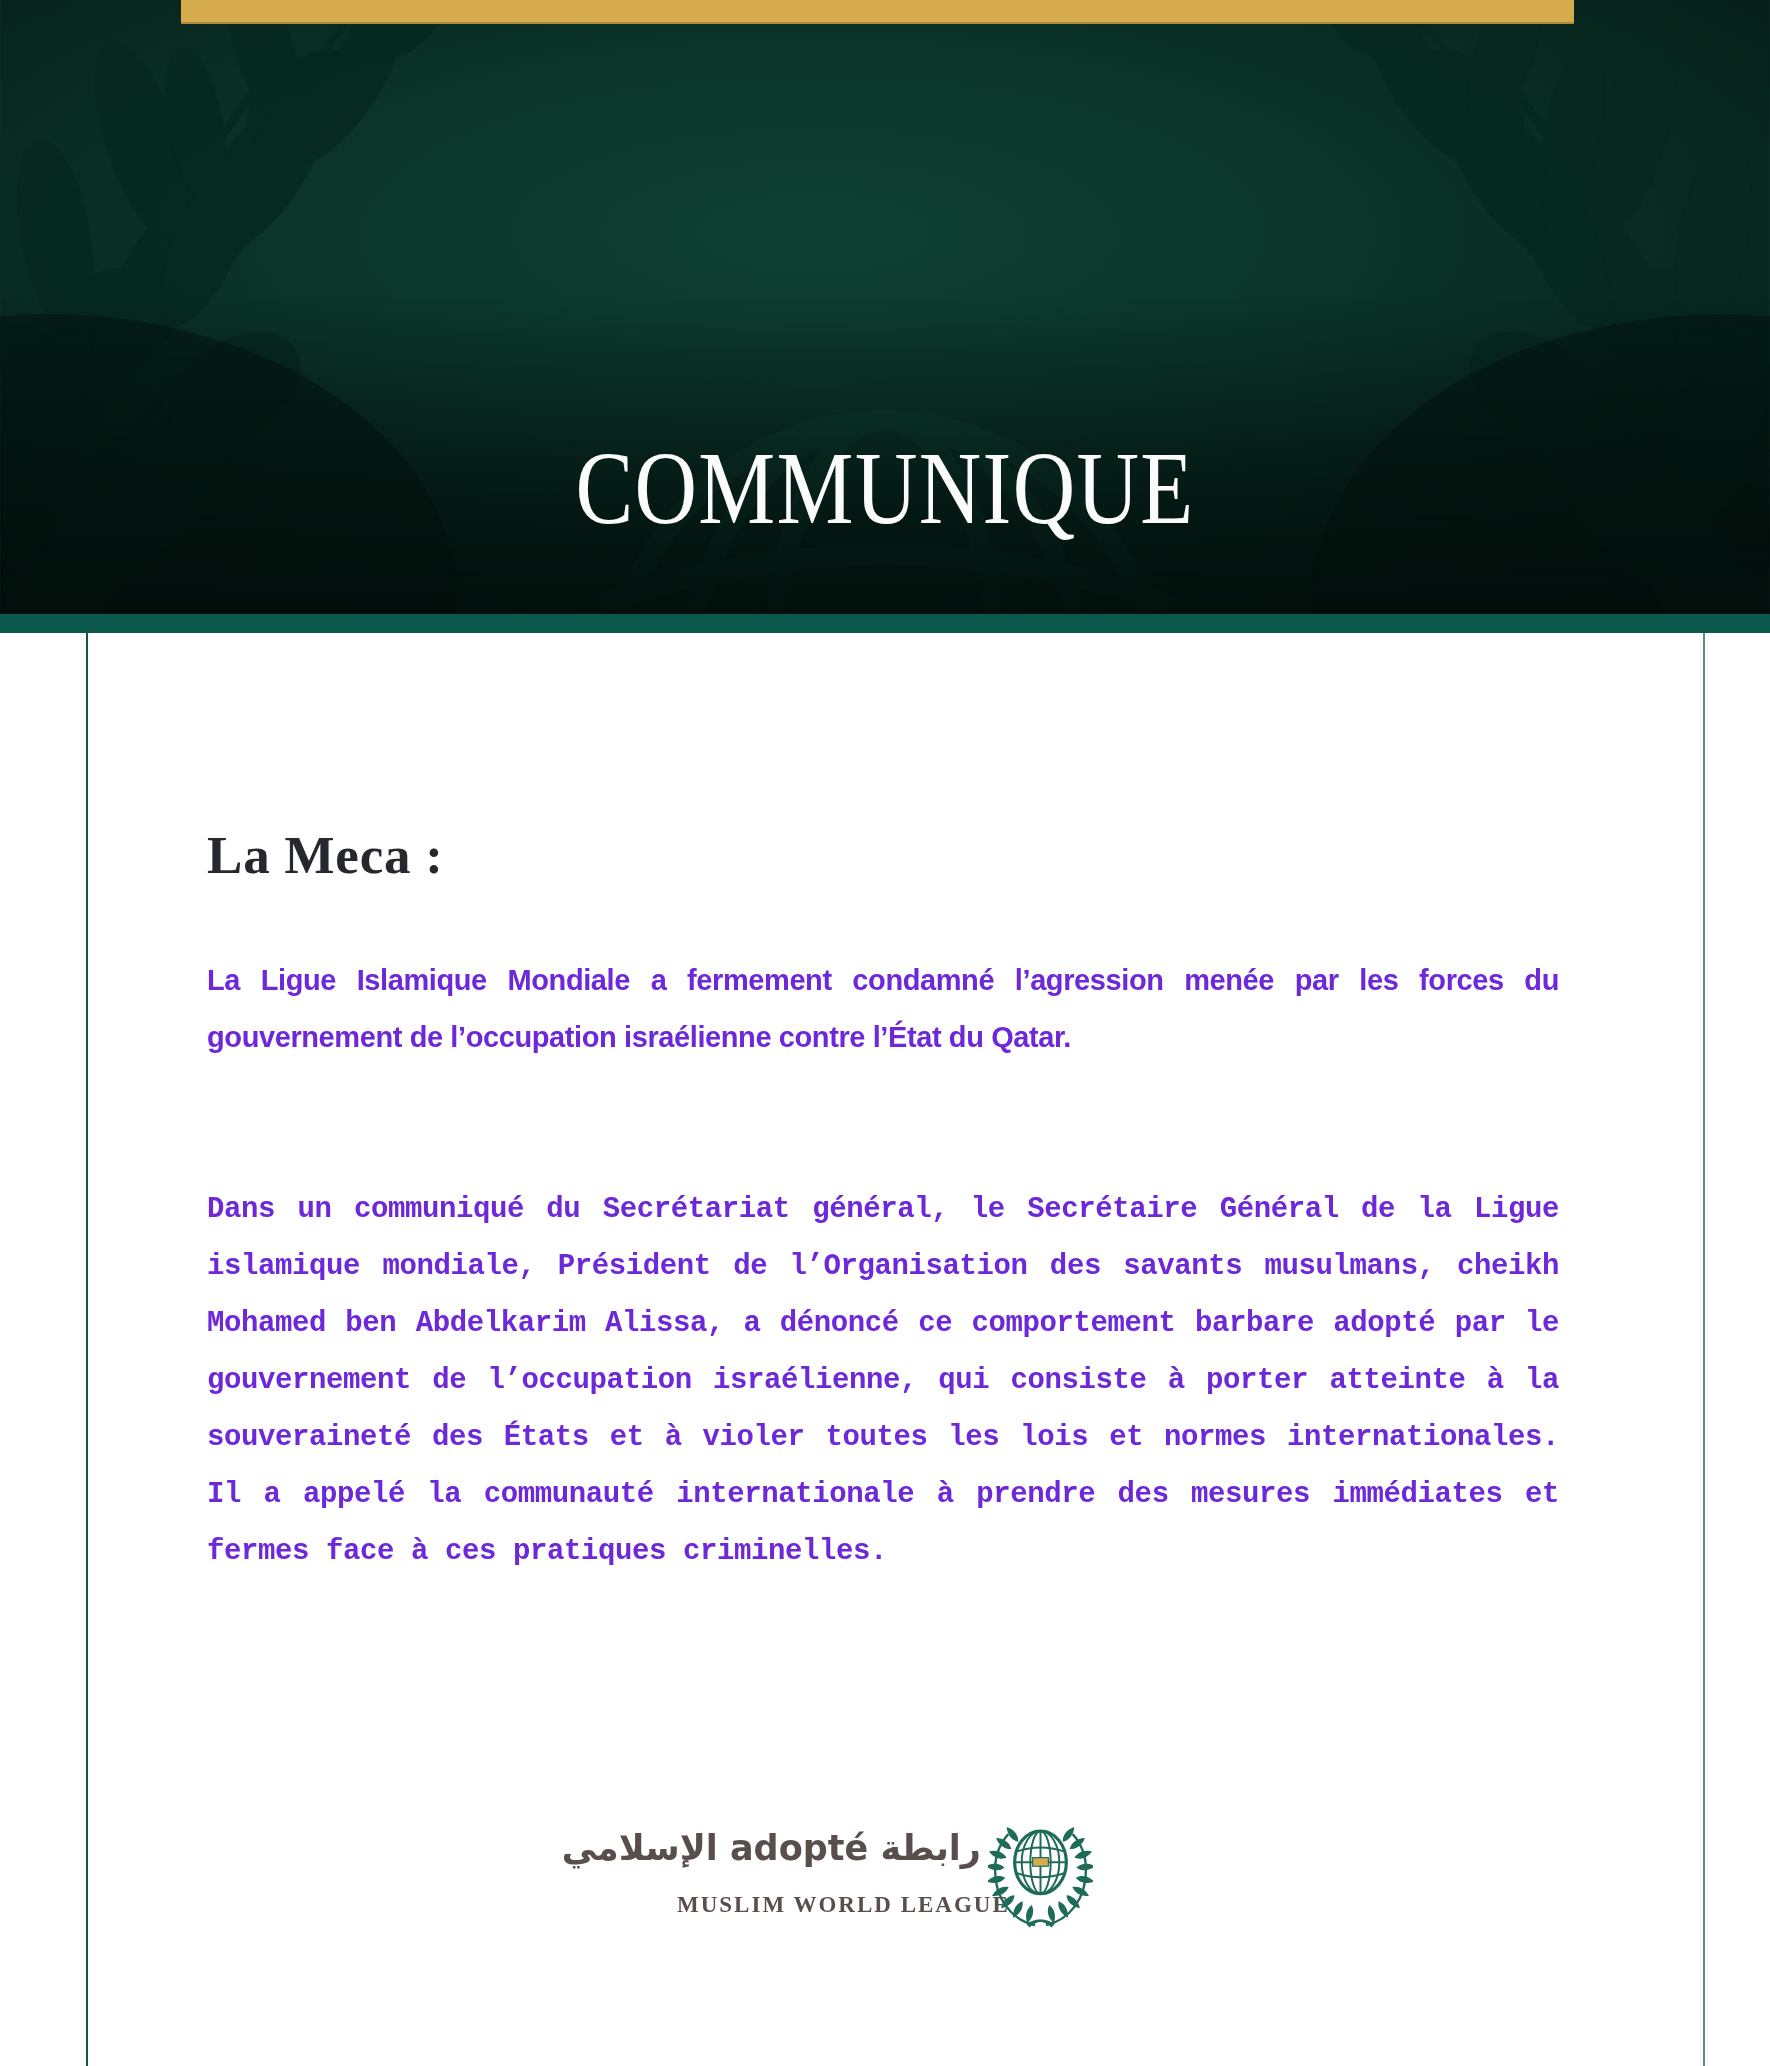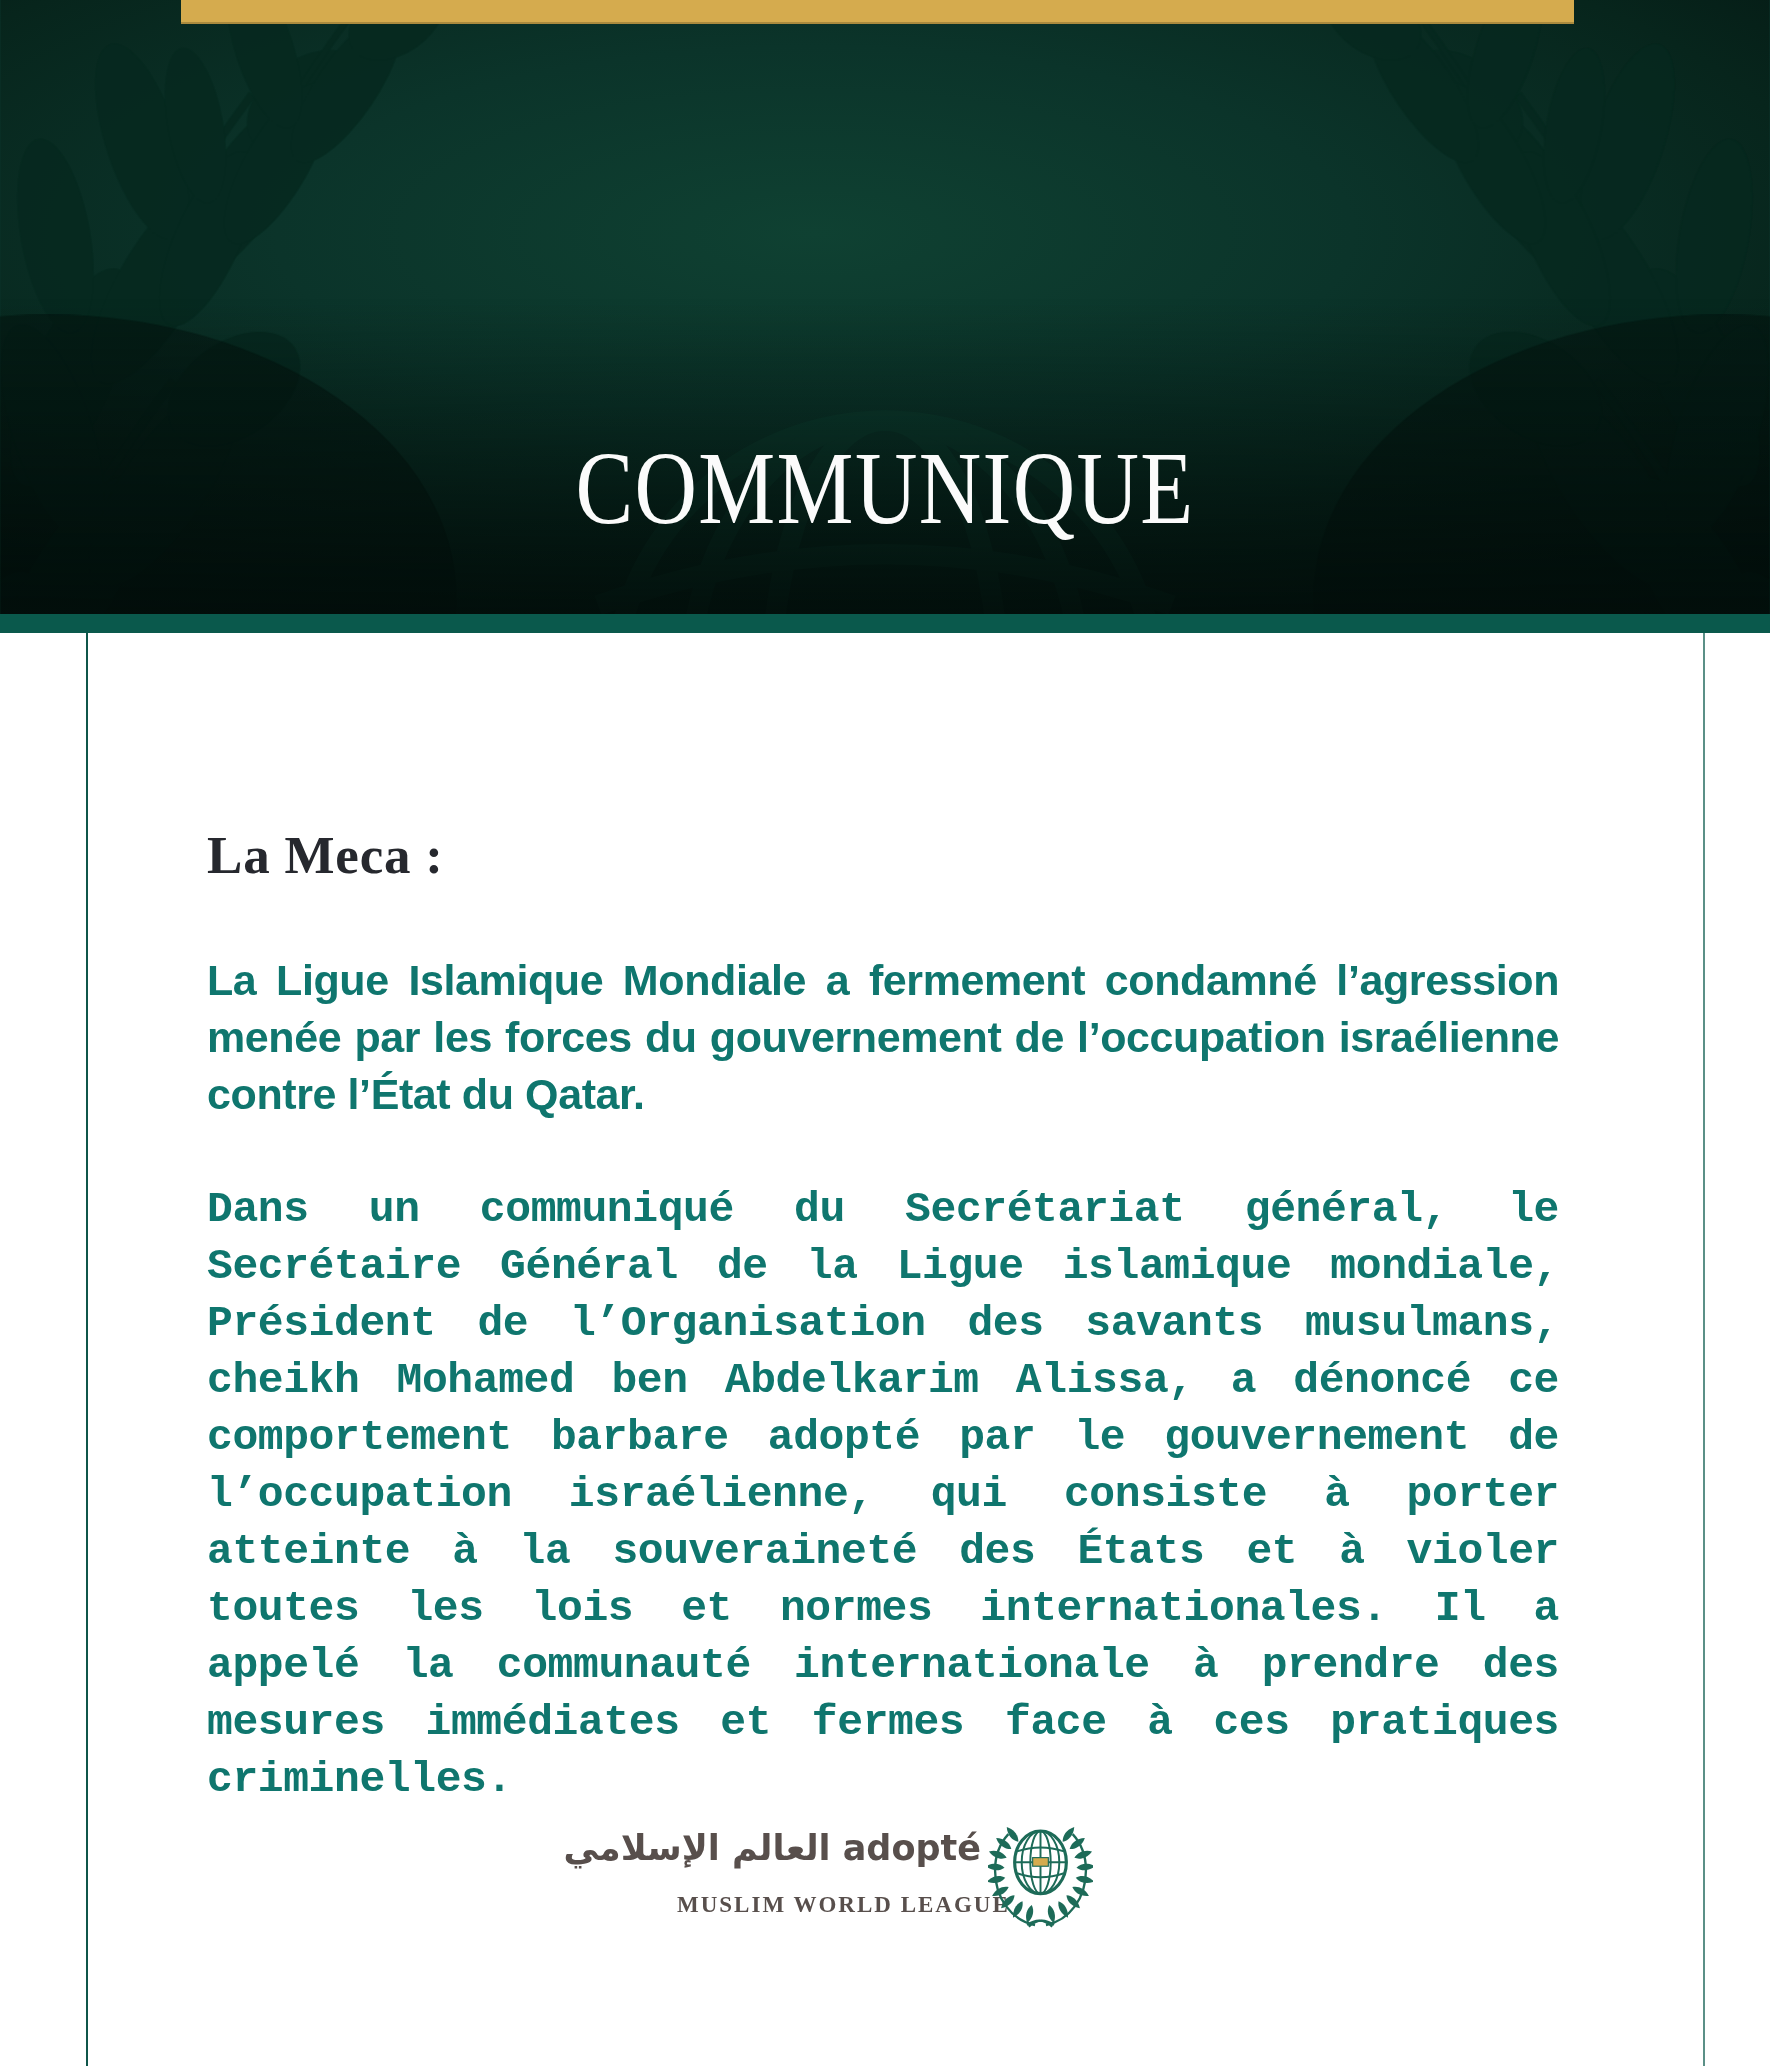--- a/index.html
+++ b/index.html
@@ -16,22 +16,22 @@
   .divider{position:absolute;left:0;top:614px;width:1770px;height:19px;}
   
   .content{position:absolute;left:0;top:633px;width:1770px;height:1433px;background:#ffffff;padding-left:36px;}
   .vline{position:absolute;top:0;bottom:0;width:2.4px;}
   .vline.left{left:86px;}
   .vline.right{left:1703px;}
   .dateline{position:absolute;left:207px;top:191px;margin:0;
             font-family:"Liberation Serif", serif;font-weight:700;font-size:53px;line-height:62px;
             color:#26282e;letter-spacing:0.8px;}
   .para{position:absolute;left:207px;width:1352px;margin:0;
-        font-weight:700;font-size:43px;line-height:57px;letter-spacing:-0.4px;
-        color:#0f766e;text-align:justify;}
+        font-weight:700;font-size:29px;line-height:57px;letter-spacing:-0.4px;
+        color:#6d28d9;text-align:justify;}
   .para.p1{top:319px;}
   .para.p2{top:548px;font-family:Liberation Mono, monospace;}
   
   .logo{position:absolute;left:677px;top:1176px;width:417px;height:118px;}
   .logo-text{position:absolute;left:0;top:0;width:304px;text-align:center;}
   .arabic{font-family:"DejaVu Sans", sans-serif;font-weight:700;font-size:35px;line-height:79px;
           color:#584f4c;direction:rtl;white-space:nowrap;}
   .latin{font-family:"Liberation Serif", serif;font-weight:700;font-size:23px;line-height:23.6px;
          color:#584f4c;letter-spacing:2px;white-space:nowrap;margin-top:4.7px;}
   .emblem{position:absolute;left:311px;top:6.3px;}
@@ -104,21 +104,21 @@
     <div class="vline right" style="background:#5b9087;"></div>
 
     <h2 class="dateline">La Meca :</h2>
 
     <p class="para p1">La Ligue Islamique Mondiale a fermement condamné l’agression menée par les forces du gouvernement de l’occupation israélienne contre l’État du Qatar.</p>
 
     <p class="para p2">Dans un communiqué du Secrétariat général, le Secrétaire Général de la Ligue islamique mondiale, Président de l’Organisation des savants musulmans, cheikh Mohamed ben Abdelkarim Alissa, a dénoncé ce comportement barbare adopté par le gouvernement de l’occupation israélienne, qui consiste à porter atteinte à la souveraineté des États et à violer toutes les lois et normes internationales. Il a appelé la communauté internationale à prendre des mesures immédiates et fermes face à ces pratiques criminelles.</p>
 
     <div class="logo">
       <div class="logo-text">
-        <div class="arabic">adopté العالم الإسلامي</div>
+        <div class="arabic">رابطة adopté الإسلامي</div>
         <div class="latin">MUSLIM WORLD LEAGUE</div>
       </div>
 
       <svg class="emblem" width="105" height="115" viewBox="0 0 134 146">
         <defs>
           <path id="wleaf" d="M0 0 C5 6 6 15 0 24 C-6 15 -5 6 0 0 Z" fill="#1d6b58"></path>
         </defs>
 
         <g stroke="#1d6b58" fill="none">
           <ellipse cx="67" cy="60" rx="33" ry="40" stroke-width="4"></ellipse>

